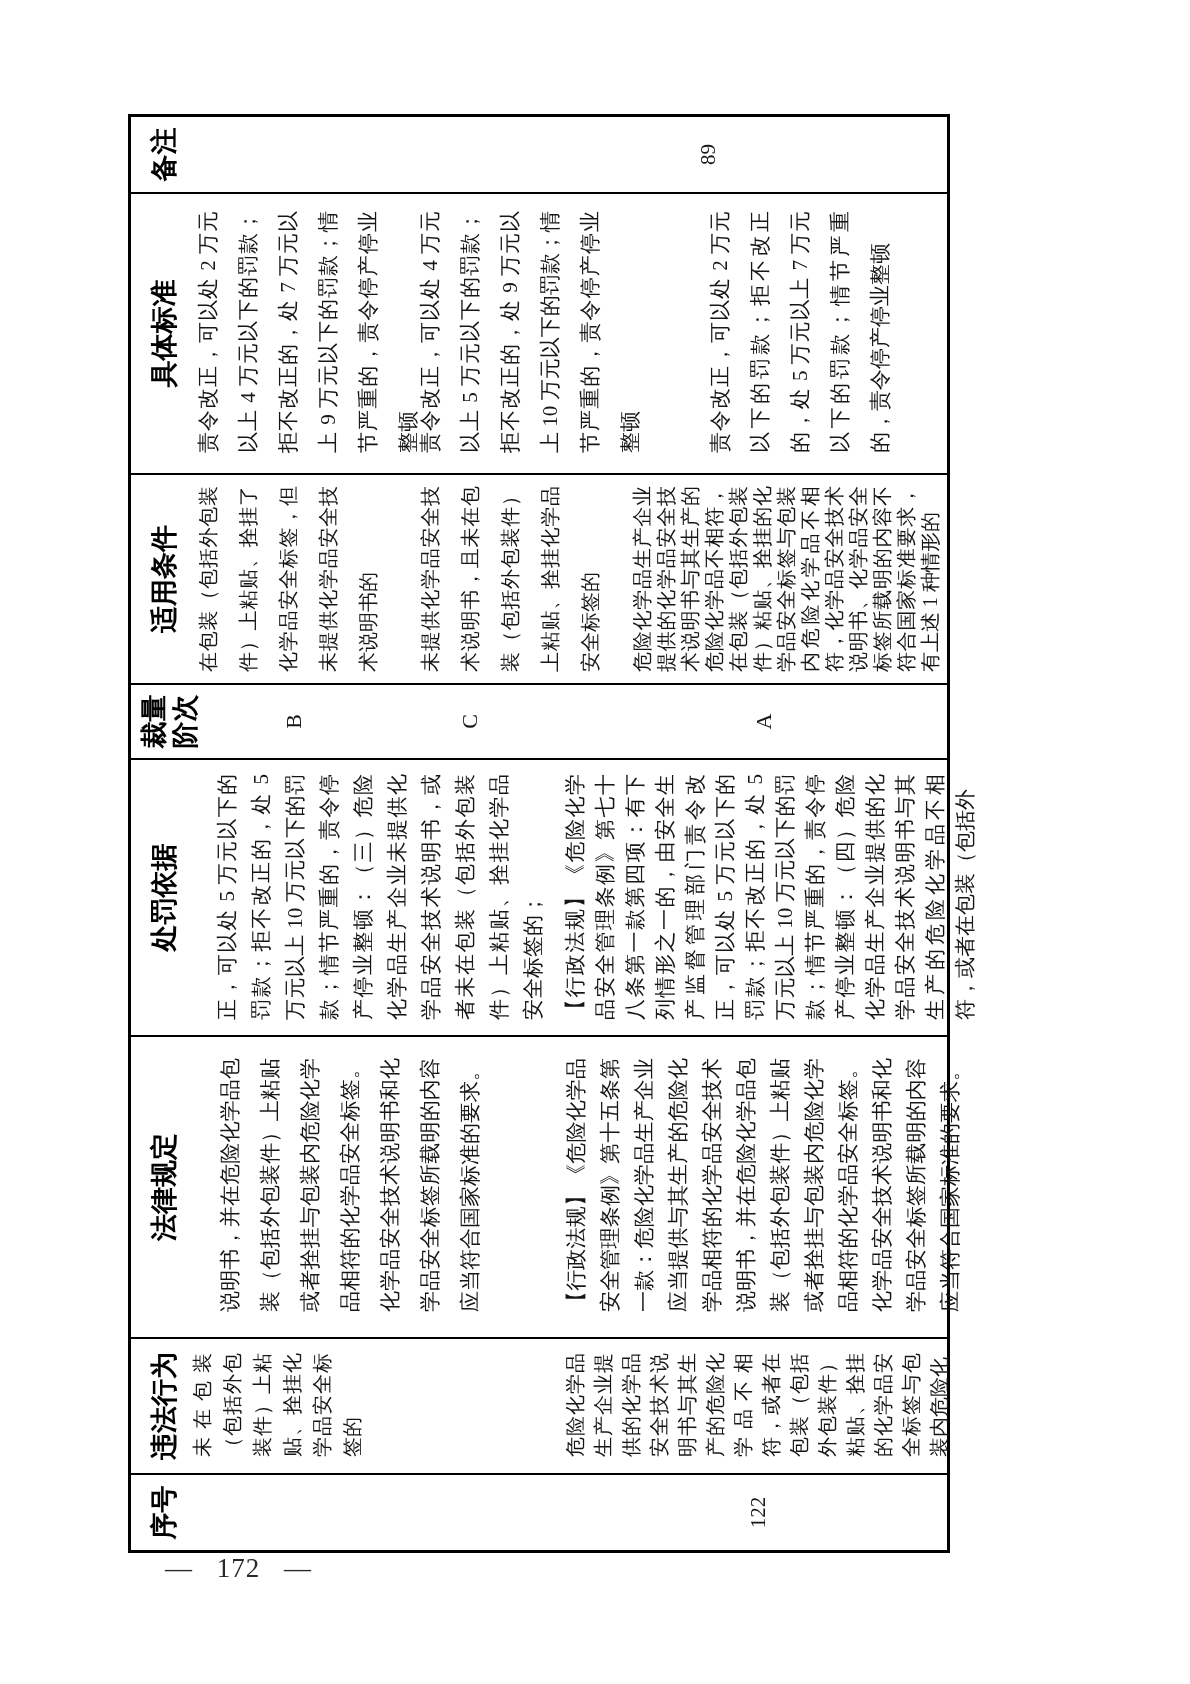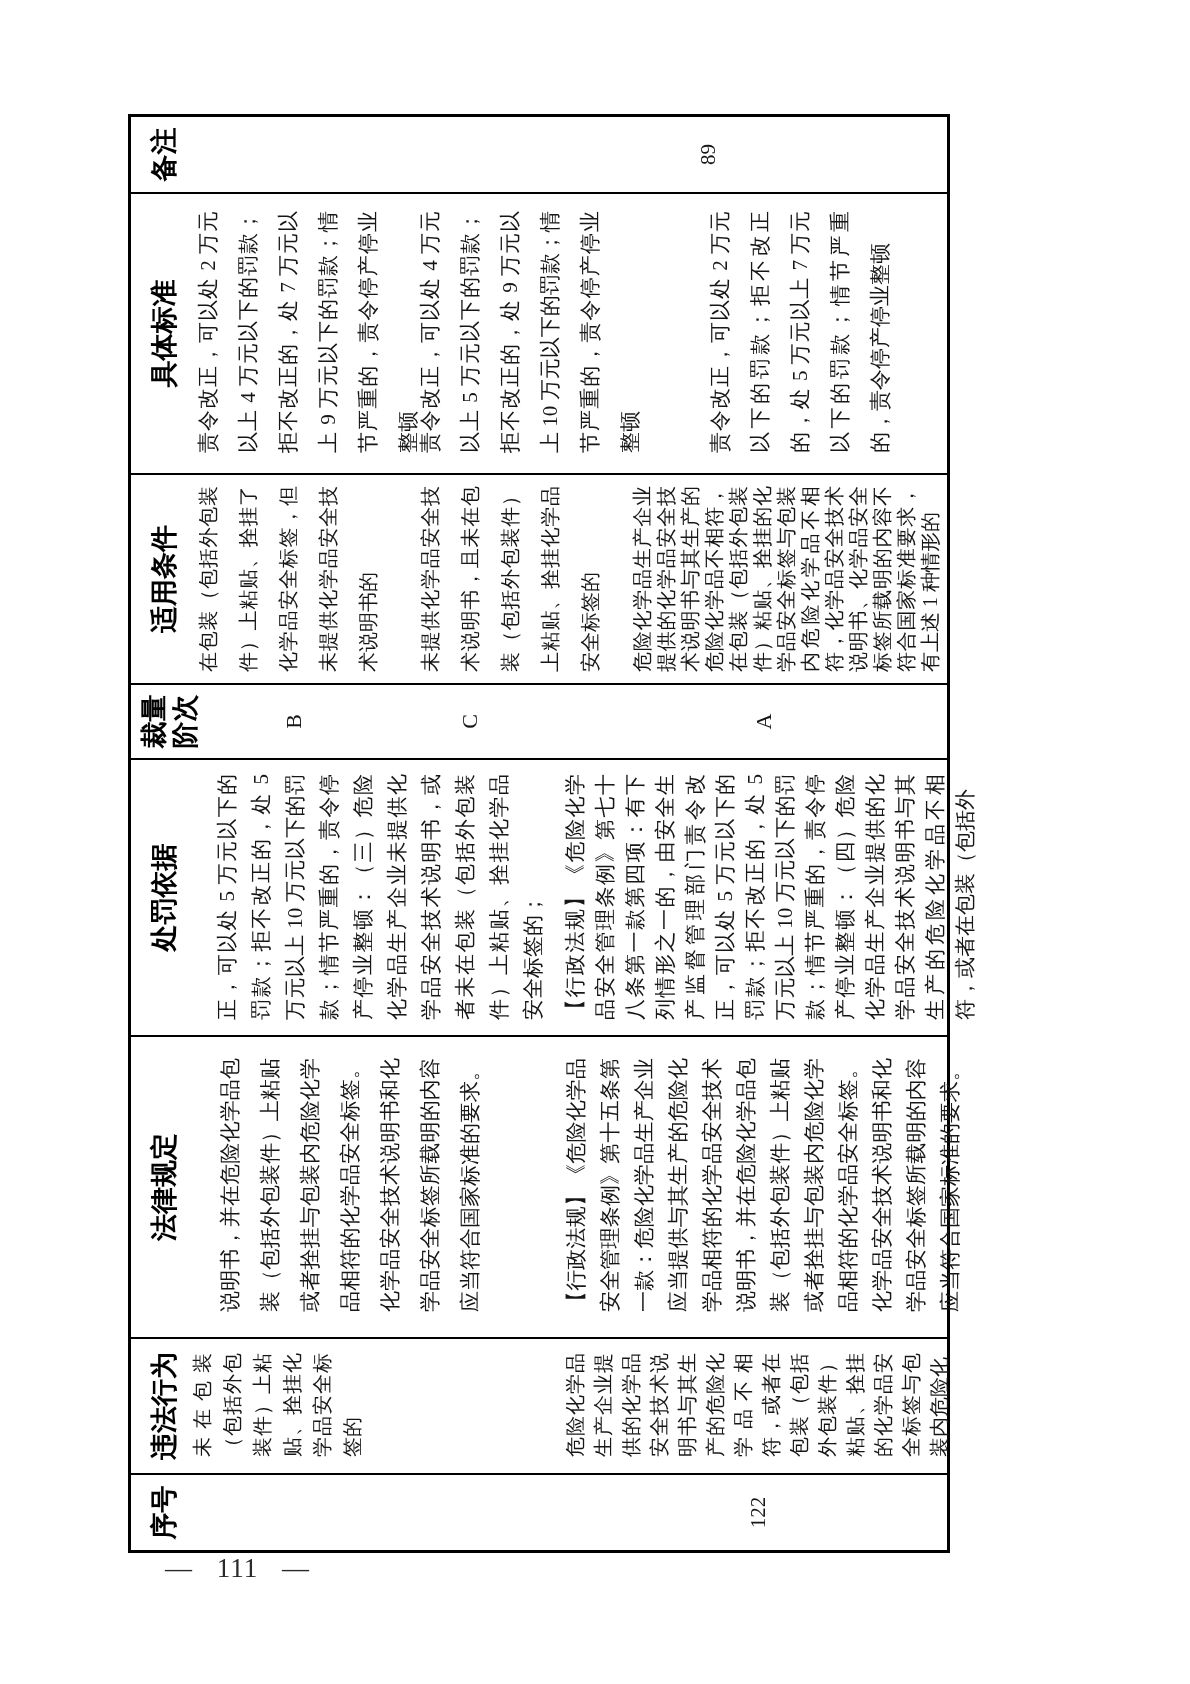--- a/index.html
+++ b/index.html
@@ -71,14 +71,14 @@
       </div>
 
       <div class="col" style="width:77px;">
         <div class="hdr">备注</div>
         <div class="ctr" style="top:565px;font-size:21px;">89</div>
       </div>
 
     </div>
   </div>
 
-  <div id="footer">— 111 —</div>
+  <div id="footer">— 172 —</div>
 </div>
 
 </body></html>

